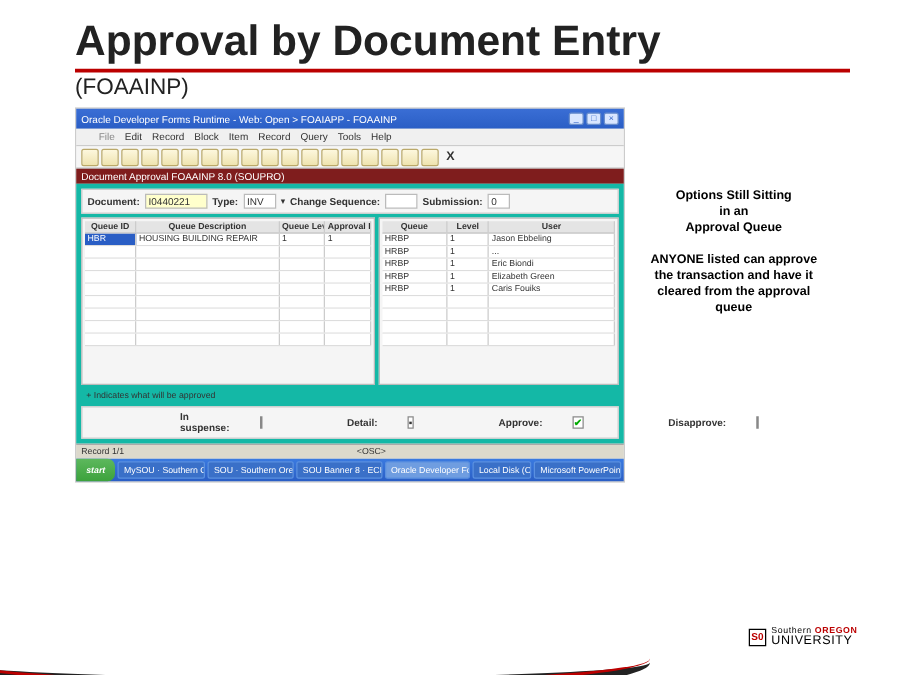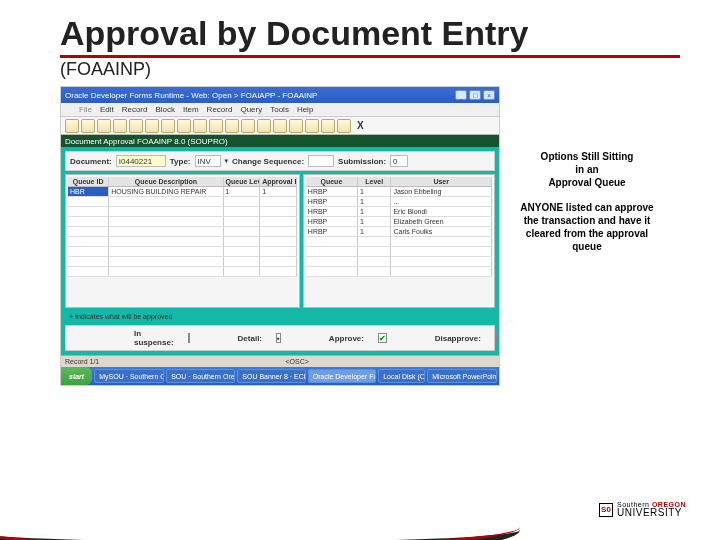--- a/index.html
+++ b/index.html
@@ -17,38 +17,38 @@
   .win-btns { display: flex; gap: 2px; }
   .win-btn { width: 12px; height: 10px; background: #d9e6ff; border: 1px solid #6a8ecc; border-radius: 2px; display: flex; align-items: center; justify-content: center; font-size: 7px; color: #2a5ec5; }
 
   .menubar { background: #f0f0f0; border-bottom: 1px solid #ccc; height: 14px; display: flex; gap: 8px; padding: 0 18px; font-size: 8px; align-items: center; color: #333; }
   .menubar span:first-child { color: #888; }
 
   .toolbar { background: #f6f6f6; border-bottom: 1px solid #bbb; height: 18px; display: flex; align-items: center; padding: 0 4px; gap: 2px; }
   .tb-icon { width: 14px; height: 14px; border: 1px solid #bba96a; background: linear-gradient(#fdf7dd,#efe3b0); border-radius: 2px; }
   .tb-x { font-size: 10px; font-weight: bold; color: #333; margin-left: 4px; }
 
-  .inner-title { background: #14532d; color: #fff; font-size: 8px; height: 12px; display: flex; align-items: center; padding: 0 4px; }
+  .inner-title { background: #7f1d1d; color: #fff; font-size: 8px; height: 12px; display: flex; align-items: center; padding: 0 4px; }
 
   .form-area { background: #14b8a6; flex: 1; display: flex; flex-direction: column; padding: 4px; gap: 3px; }
   .params { background: #f5f5f5; border: 1px solid #ccc; padding: 3px 4px; display: flex; align-items: center; gap: 4px; font-size: 8px; }
   .fld { border: 1px solid #bbb; background: #fff; height: 12px; padding: 0 2px; display: inline-flex; align-items: center; font-size: 8px; }
   .fld.yellow { background: #ffffcc; }
 
   .grid-row { display: flex; gap: 3px; }
   .grid-box { border: 1px solid #bbb; background: #f5f5f5; padding: 2px; display: flex; flex-direction: column; }
   .gh { display: flex; background: #e4e4e4; border-bottom: 1px solid #bbb; font-size: 7px; font-weight: bold; text-align: center; }
   .gc { border-right: 1px solid #ccc; padding: 1px 2px; overflow: hidden; white-space: nowrap; }
   .gr { display: flex; border-bottom: 1px solid #ddd; height: 10px; font-size: 7px; background: #fff; }
   .gr .gc { display: flex; align-items: center; }
   .hl { background: #2a5ec5; color: #fff; }
   .empty { background: #fff; }
   .note { font-size: 7px; color: #333; padding: 2px 4px; }
 
-  .bottom-controls { background: #f5f5f5; border: 1px solid #ccc; padding: 3px 4px; display: flex; align-items: center; gap: 14px; font-size: 8px; }
+  .bottom-controls { background: #f5f5f5; border: 1px solid #ccc; padding: 3px 4px; display: flex; align-items: center; gap: 24px; font-size: 8px; }
   .cb { width: 10px; height: 10px; border: 1px solid #888; background: #fff; display: inline-flex; align-items: center; justify-content: center; font-size: 8px; }
   .cb.green { color: #0a0; font-weight: bold; }
 
   .statusbar { background: #dcd9cc; border-top: 1px solid #aaa; height: 12px; display: flex; align-items: center; padding: 0 4px; font-size: 7px; color: #333; justify-content: space-between; }
   .taskbar { background: linear-gradient(#3a7ae0,#2a5ec5); height: 18px; display: flex; align-items: center; gap: 2px; padding-right: 2px; font-size: 7px; color: #fff; }
   .start { background: linear-gradient(#5db85d,#3ca23c); height: 100%; padding: 0 8px; display: flex; align-items: center; font-style: italic; font-weight: bold; border-radius: 0 6px 6px 0; }
   .task { background: #3a70c8; border: 1px solid #5a90e0; height: 14px; padding: 0 4px; display: flex; align-items: center; border-radius: 2px; white-space: nowrap; overflow: hidden; max-width: 70px; }
   .task.light { background: #6f9de0; }
 
   .callouts { width: 150px; font-size: 10px; text-align: center; padding-top: 64px; line-height: 1.3; }

